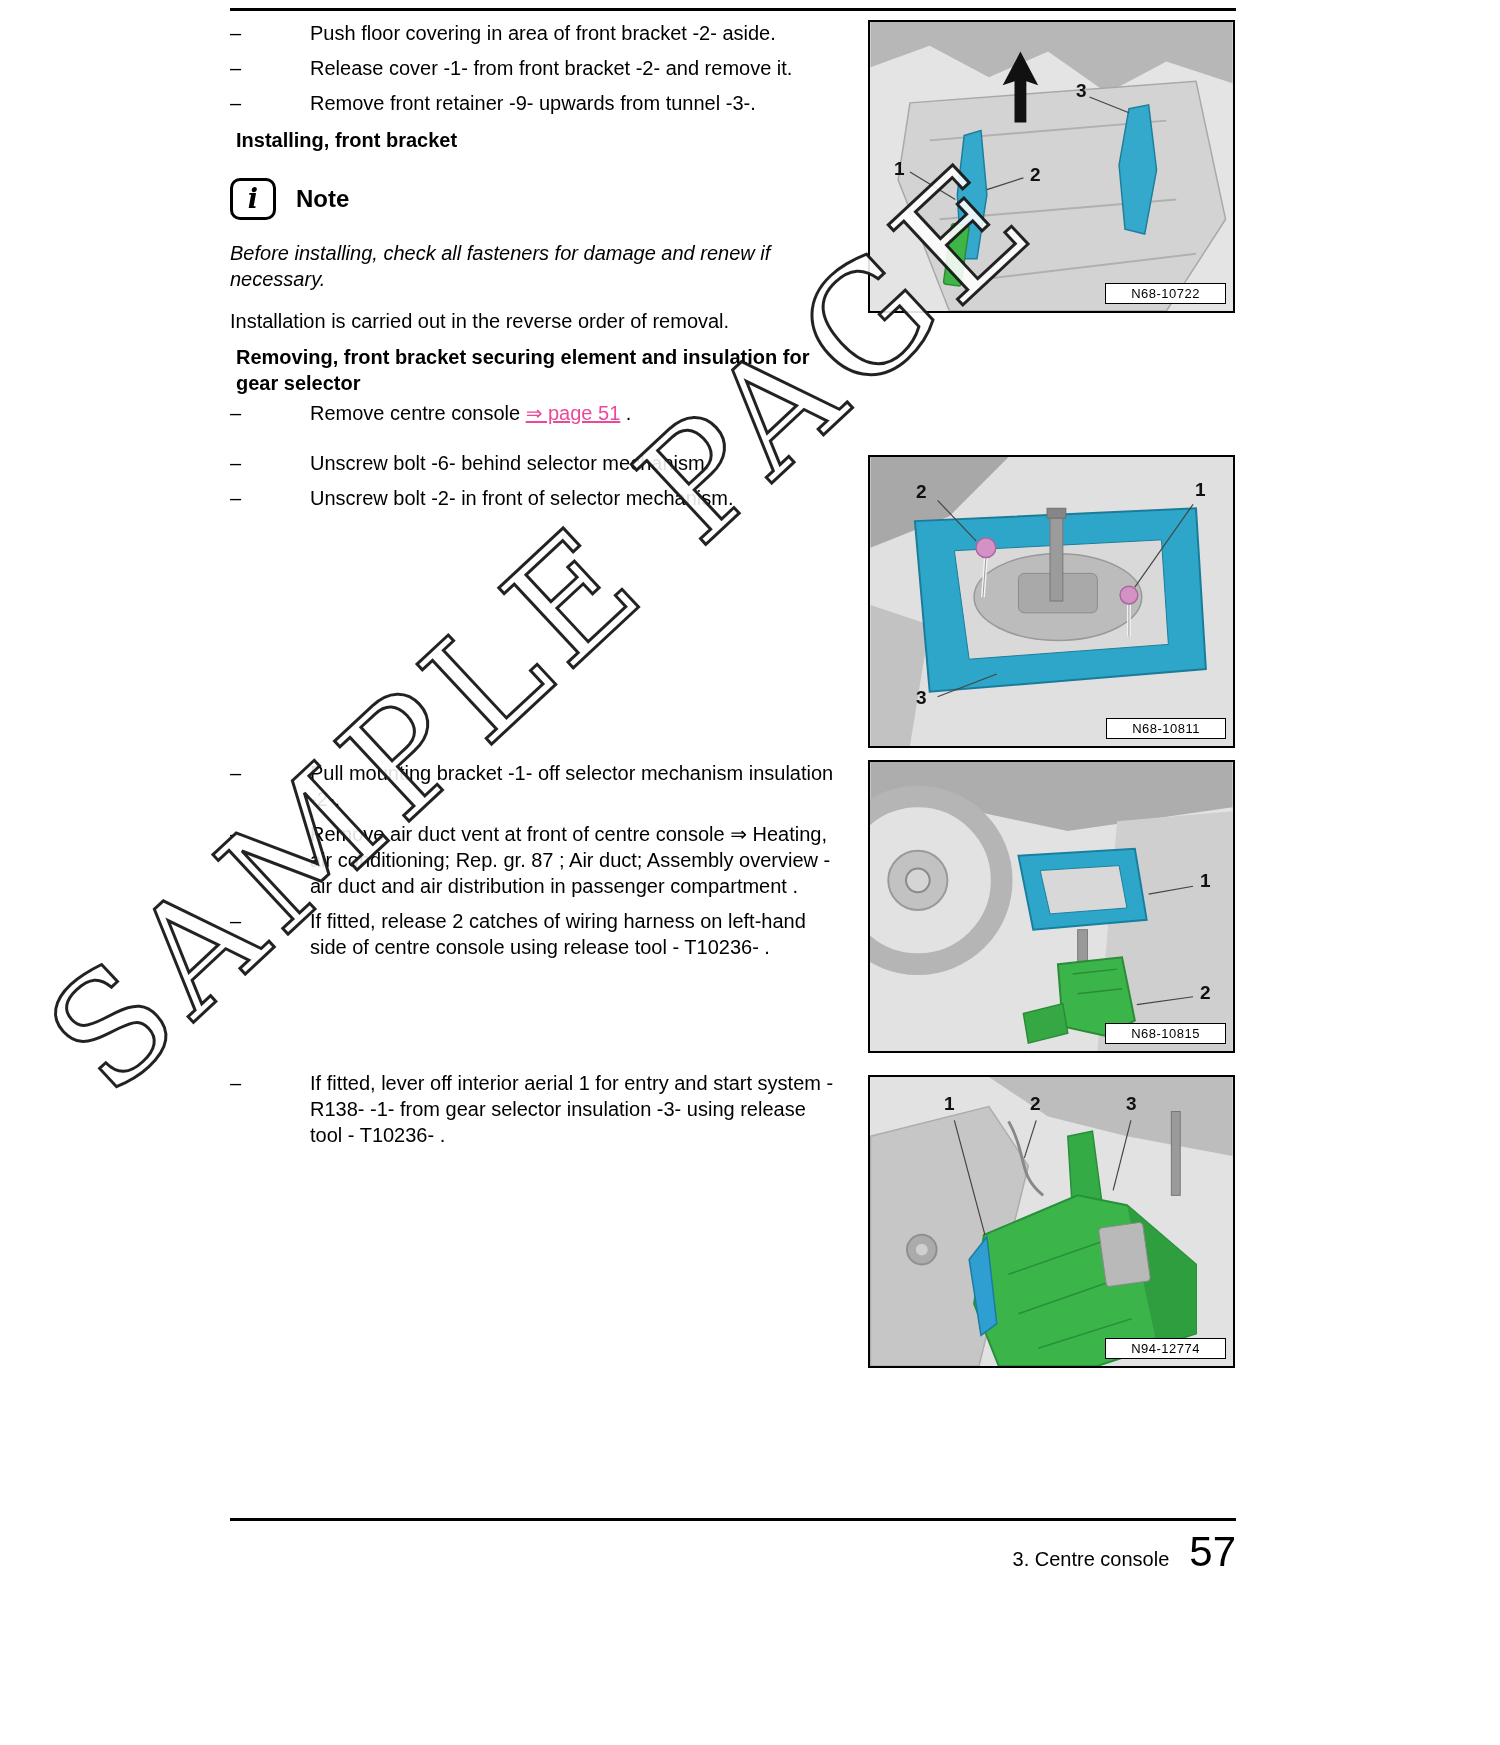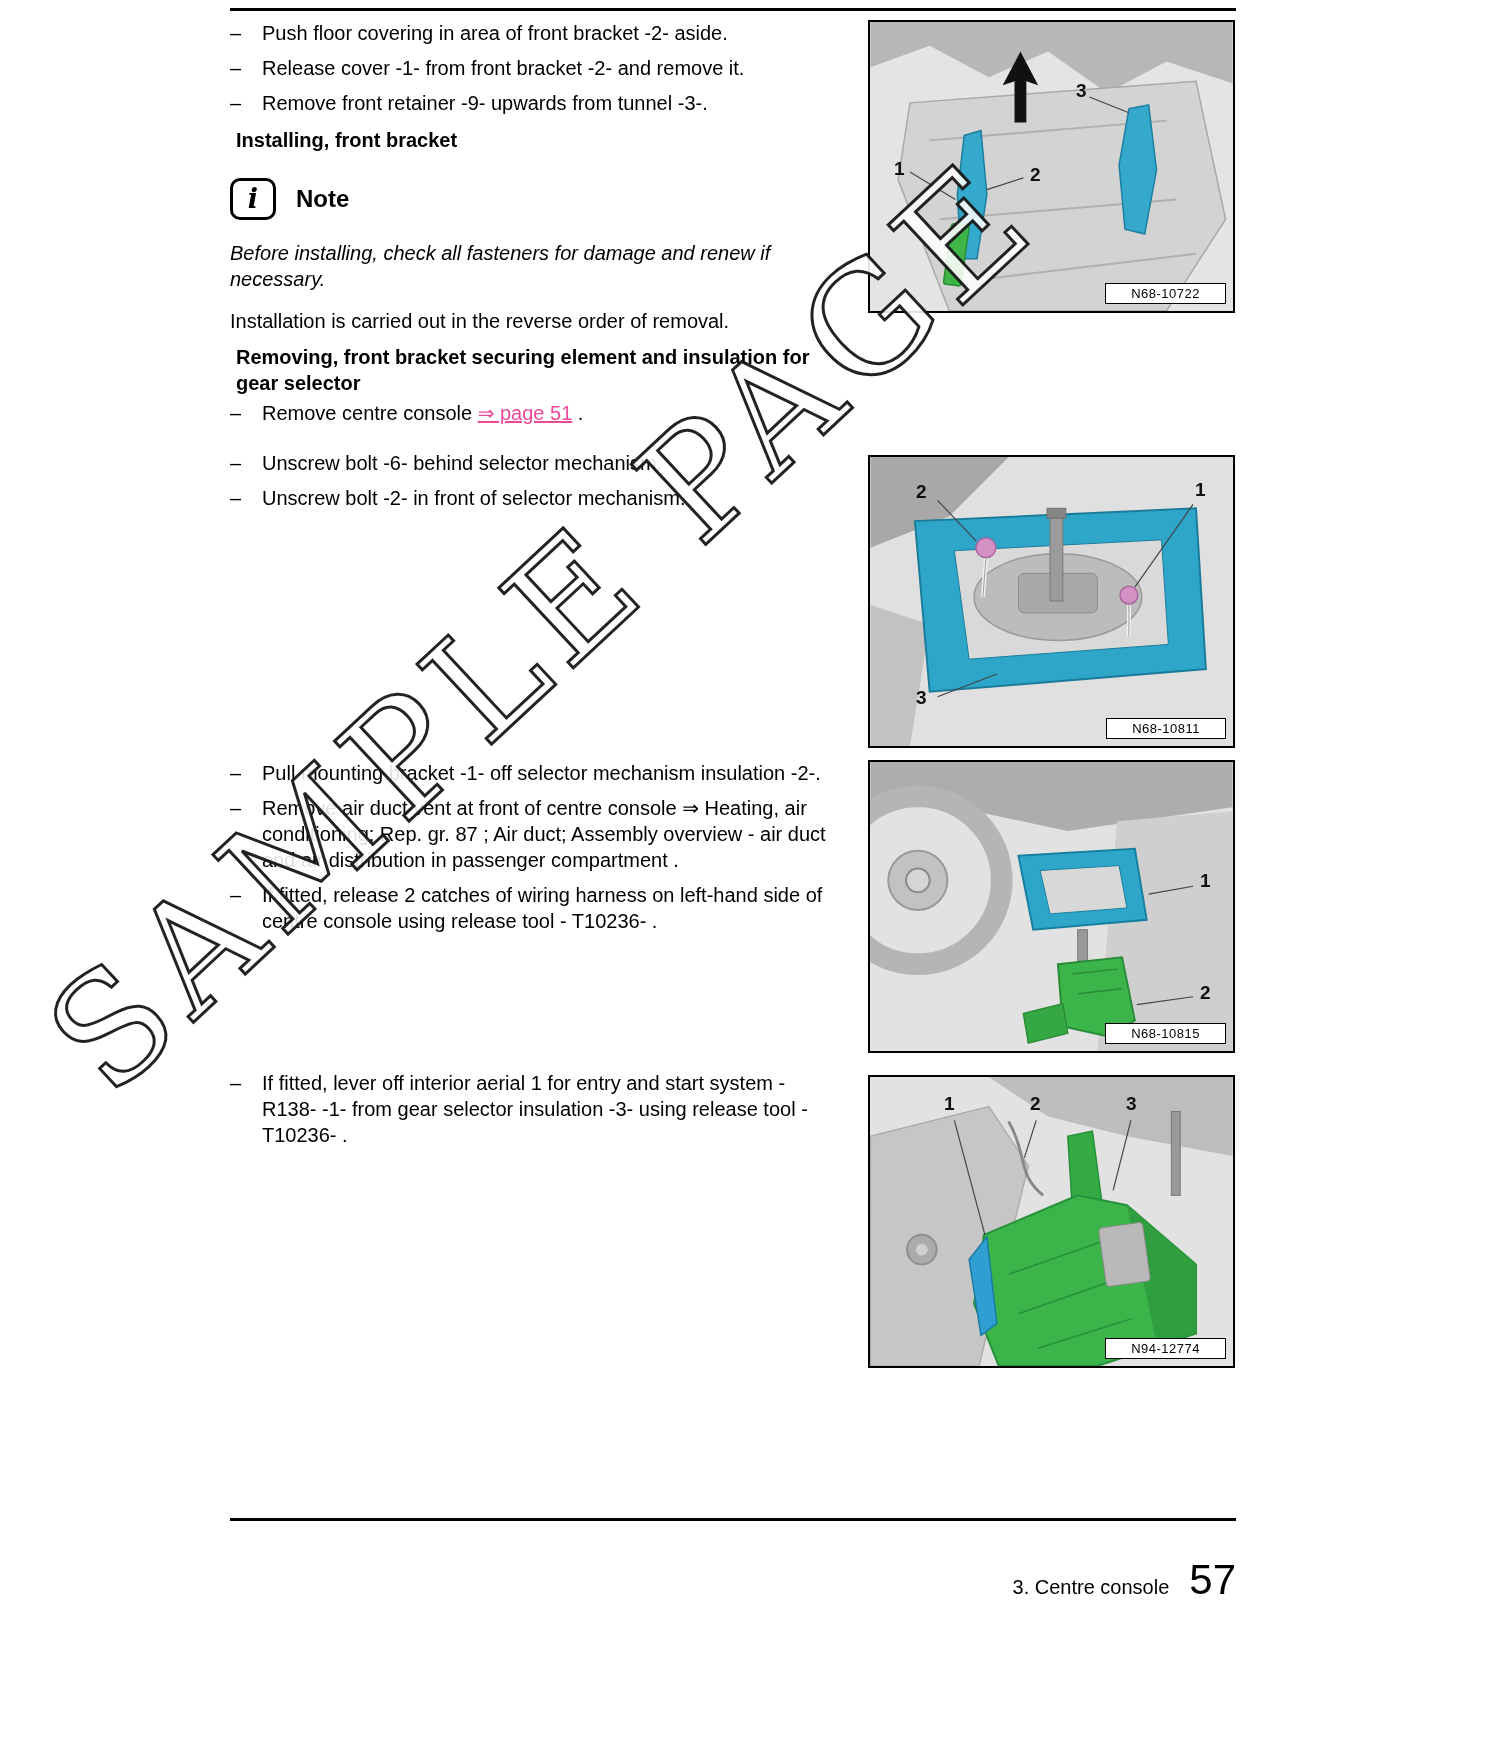--- a/index.html
+++ b/index.html
@@ -16,21 +16,21 @@
   .rule { position:absolute; left:230px; width:1006px; height:3px; background:#000; }
   .rule-top { top:8px; }
   .rule-bottom { top:1518px; }
 
   .tblock { position:absolute; left:230px; width:608px; font-size:20px; line-height:26px; }
   .bold { font-weight:bold;margin-left:6px; }
   .italic { font-style:italic; }
 
   .bullet { display:flex; margin-bottom:9px; }
   .bullet .dash { flex:0 0 32px; }
-  .bullet .btxt { flex:1; }
+  .bullet .btxt { flex:1;margin-left:48px; }
 
   .link { color:#ec4899; text-decoration:underline; cursor:pointer; }
 
   .note-row { display:flex; align-items:center; gap:20px; }
   .note-icon {
     width:46px; height:42px;
     border:3px solid #000; border-radius:10px;
     display:flex; align-items:center; justify-content:center;
     font-family:"DejaVu Serif", serif; font-style:italic; font-weight:bold; font-size:27px;
   }
@@ -47,21 +47,21 @@
     position:absolute; right:7px; bottom:7px;
     border:1px solid #000; background:#fff;
     font-size:13px; padding:2px 25px; letter-spacing:0.5px;
   }
 
   .footer {
     position:absolute; top:1528px; left:230px; width:1006px;
     display:flex; justify-content:flex-end; align-items:baseline; gap:20px;
   }
   .footer .section { font-size:20px; font-weight:normal; }
-  .footer .pagenum { font-size:42px; font-weight:normal;margin-top:28px; }
+  .footer .pagenum { font-size:42px; font-weight:normal; }
 
   .watermark { position:absolute; left:0; top:0; pointer-events:none; }
 </style>
 </head>
 <body>
 
 <div class="page">
 
   <div class="rule rule-top"></div>
 

